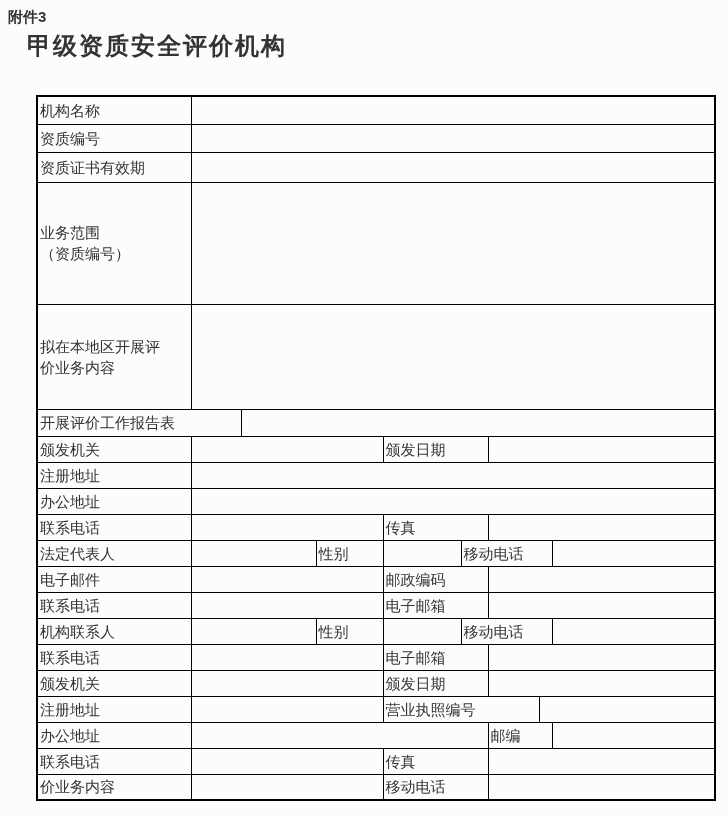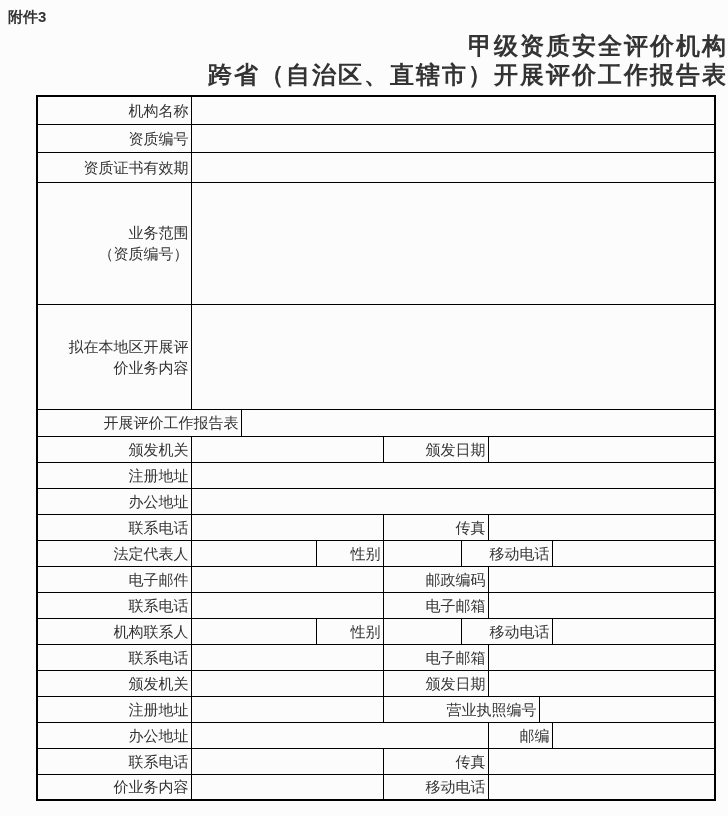--- a/index.html
+++ b/index.html
@@ -15,22 +15,22 @@
     left: 8px;
     top: 8px;
     font-size: 15px;
     font-weight: 700;
   }
   .doc-title {
     position: absolute;
     top: 31px;
     left: 0;
     width: 728px;
-    padding-left: 44px;
-    text-align: right;
+    padding-left: 27px;
+    text-align: left;
     font-size: 24px;
     font-weight: 700;
     line-height: 29px;
     letter-spacing: 2px;
   }
   table.report-form {
     position: absolute;
     left: 36px;
     top: 95px;
     width: 679px;
@@ -39,40 +39,39 @@
     border: 2px solid #000000;
   }
   table.report-form td {
     border: 1px solid #000000;
     padding: 0 2px;
     overflow: hidden;
     vertical-align: middle;
     font-size: 15px;
   }
   td.lbl {
-    text-align: right;
+    text-align: left;
     white-space: pre-line;
     line-height: 21px;
   }
   td.val { }
   tr.h28 { height: 28px; }
   tr.h30 { height: 30px; }
   tr.h122 { height: 122px; }
   tr.h105 { height: 105px; }
   tr.h27 { height: 27px; }
   tr.h26 { height: 26px; }
 </style>
 </head>
 <body>
 
 <div class="attachment-label">附件3</div>
 
 <div class="doc-title">
   <div>甲级资质安全评价机构</div>
-  <div>跨省（自治区、直辖市）开展评价工作报告表</div>
 </div>
 
 <table class="report-form">
   <colgroup>
     <col style="width:154px">
       <col style="width:50px">
       <col style="width:75px">
       <col style="width:67px">
       <col style="width:78px">
       <col style="width:27px">

